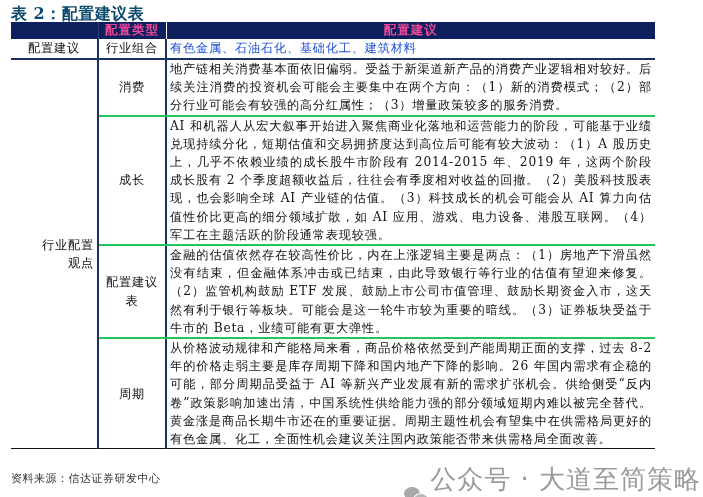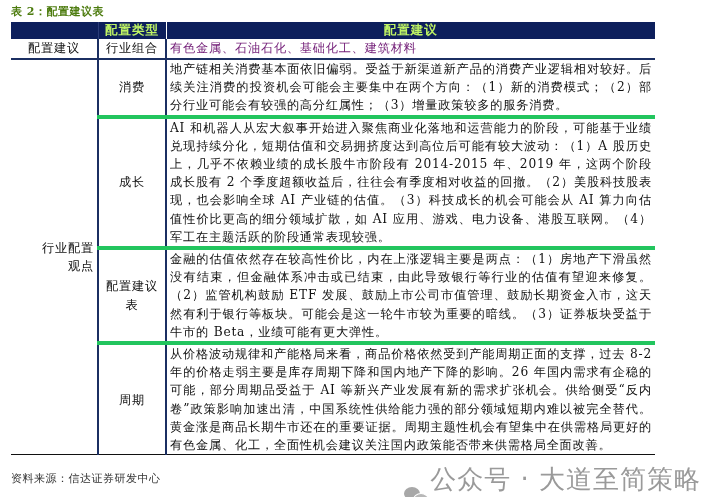--- a/index.html
+++ b/index.html
@@ -1,32 +1,32 @@
 <!DOCTYPE html>
 <html><head>
   <meta charset="utf-8">
   <style>
     html, body { margin: 0; padding: 0; background: #ffffff; }
     body { width: 703px; height: 497px; position: relative; overflow: hidden;
       font-family: "DejaVu Serif", "Liberation Serif", serif; color: #111; }
-    .caption { position: absolute; left: 11px; top: 4px; font-size: 11px; font-weight: bold; color: #4d7c0f; letter-spacing: 0.5px; text-align: right; }
+    .caption { position: absolute; left: 11px; top: 4px; font-size: 16px; font-weight: bold; color: #0c4a6e; letter-spacing: 0.5px; text-align: right; }
     table.cfg { position: absolute; left: 11px; top: 22px; width: 644px; border-collapse: collapse; table-layout: fixed; font-size: 12.2px; }
     table.cfg col.c1 { width: 87px; }
     table.cfg col.c2 { width: 68px; }
     table.cfg col.c3 { width: 489px; }
-    thead th { background: #0d1f5c; color: #bef264; height: 14px; font-weight: bold; font-size: 12.5px; padding: 0; text-align: center; letter-spacing: 1px; }
+    thead th { background: #0d1f5c; color: #ec4899; height: 14px; font-weight: bold; font-size: 12.5px; padding: 0; text-align: center; letter-spacing: 1px; }
     thead th.h-left { border-right: 1px solid #2a3c7a; }
     thead th.h-type { border-right: 1px solid #ffffff; }
     td { padding: 0 3px; vertical-align: middle; line-height: 18.2px; letter-spacing: 0.8px; }
     td.c-label { text-align: center; border-right: 2px solid #1b2f62; }
     td.c-type { text-align: center; border-right: 2px solid #1b2f62; margin-left: 6px; }
     td.c-body { text-align: justify; word-break: break-all; }
     tr.row-top td { height: 19px; border-bottom: 2px solid #1b2f62; }
-    tr.row-top td.c-body { color: #701a75; }
-    tr.sub td.c-type, tr.sub td.c-body { border-bottom: 4px solid #22c55e; }
+    tr.row-top td.c-body { color: #1d4ed8; }
+    tr.sub td.c-type, tr.sub td.c-body { border-bottom: 2px solid #22c55e; }
     tr.sub.last td { border-bottom: 1.5px solid #111; }
     td.c-label.group { border-bottom: 1.5px solid #111; text-align: right; }
     .source { position: absolute; left: 11px; top: 471px; font-size: 11px; color: #333; letter-spacing: 0.5px; }
     .watermark { position: absolute; left: 404px; top: 462px; display: flex; align-items: center; gap: 6px;
       font-family: "DejaVu Sans", "Liberation Sans", sans-serif; font-size: 26px; color: #9a9a9a; letter-spacing: 1px; }
     .wm-icon { width: 24px; height: 20px; position: relative; }
     .wm-icon .b1 { position: absolute; left: 0; top: 0; width: 16px; height: 13px; background: #a8a8a8; border-radius: 50%; }
     .wm-icon .b2 { position: absolute; left: 9px; top: 6px; width: 14px; height: 12px; background: #b8b8b8; border-radius: 50%; border: 1px solid #fff; }
   </style>
 </head>

